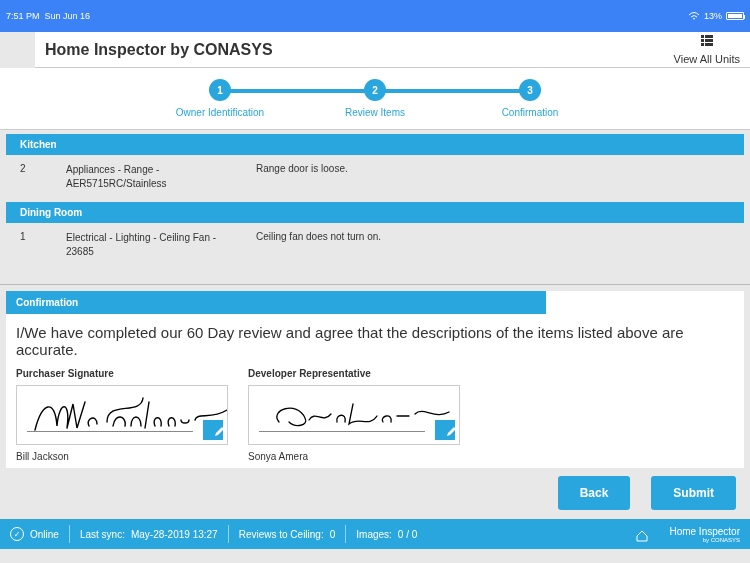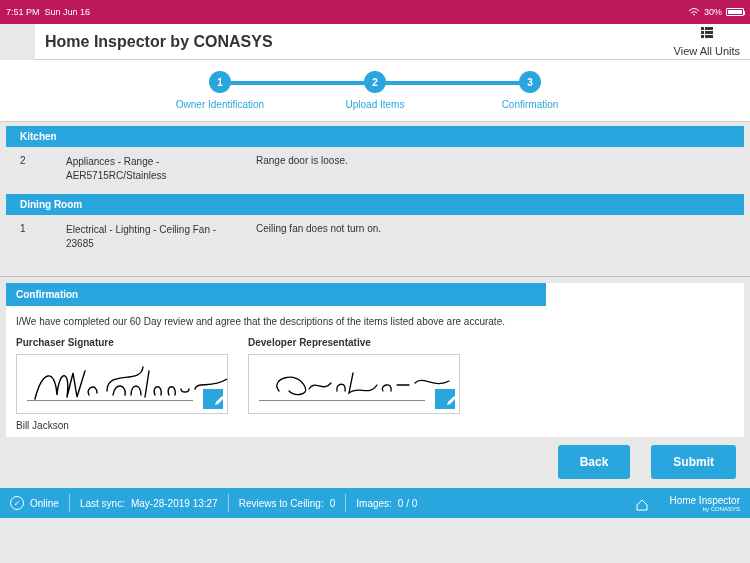--- a/index.html
+++ b/index.html
@@ -6,22 +6,22 @@
 body {
   width: 750px;
   height: 563px;
   font-family: -apple-system, 'Helvetica Neue', Arial, sans-serif;
   background: #e8e8e8;
   font-size: 11px;
   color: #333;
   overflow: hidden;
 }
 .status-bar {
-  height: 24px;
-  background: #be185d;
+  height: 32px;
+  background: #3b82f6;
   color: #fff;
   display: flex;
   align-items: center;
   padding: 0 6px;
   font-size: 9px;
 }
 .status-left { flex: 0 0 auto; }
 .status-right { margin-left: auto; display: flex; align-items: center; gap: 4px; }
 .header-bar {
   height: 36px;
@@ -57,21 +57,21 @@
 .step-line { position: absolute; top: 10px; left: 60px; right: 60px; height: 4px; background: #29A6DE; z-index: 1; }
 .content-scroll { height: 150px; background: #e8e8e8; overflow: hidden; }
 .section-header { background: #29A6DE; color: #fff; font-size: 10px; font-weight: 600; padding: 5px 14px; margin: 4px 6px 0; }
 .item-row { display: flex; padding: 8px 14px; margin: 0 6px; font-size: 10px; background: transparent; }
 .item-num { width: 46px; }
 .item-path { width: 190px; padding-right: 10px; line-height: 1.35; }
 .item-desc { flex: 1; }
 .divider { height: 1px; background: #bbb; margin: 4px 0 0; }
 .confirmation-panel { margin: 6px; background: #fff; padding: 0 0 6px; }
 .confirmation-header { background: #29A6DE; color: #fff; font-size: 10px; font-weight: 600; padding: 6px 10px; margin: 0 0 0; width: 540px; }
-.conf-text { font-size: 10px; padding: 10px 10px 10px; color: #333; }
+.conf-text { font-size: 15px; padding: 10px 10px 10px; color: #333; }
 .sig-row { display: flex; gap: 20px; padding: 0 10px 0; }
 .sig-col { width: 212px; }
 .sig-label { font-size: 10px; font-weight: 600; margin-bottom: 6px; }
 .sig-box { border: 1px solid #ccc; height: 60px; position: relative; background: #fff; }
 .sig-box svg { position: absolute; left: 10px; top: 6px; }
 .sig-underline { position: absolute; left: 10px; right: 34px; bottom: 12px; height: 1px; background: #888; }
 .sig-edit { position: absolute; right: 4px; bottom: 4px; width: 20px; height: 20px; background: #29A6DE; display: flex; align-items: center; justify-content: center; }
 .sig-name { font-size: 10px; margin-top: 6px; }
 .button-row { display: flex; justify-content: flex-end; gap: 21px; padding: 2px 14px 9px; }
 .btn {
@@ -101,21 +101,21 @@
 <body>
 
 <div class="status-bar">
   <div class="status-left">
     <span>7:51 PM</span>&nbsp;&nbsp;<span>Sun Jun 16</span>
   </div>
   <div class="status-right">
     <svg width="12" height="9">
         <path d="M1 3 Q6 -2 11 3 M3 5 Q6 2 9 5 M5 7 Q6 6 7 7" stroke="#fff" fill="none" stroke-width="1"></path>
       </svg>
-    <span>30%</span>
+    <span>13%</span>
     <div class="battery-icon">
         <div class="battery-fill"></div>
       </div>
   </div>
 </div>
 
 <div class="header-bar">
   <div class="app-title">Home Inspector by CONASYS</div>
   <div class="view-all">
     <div class="list-icon">
@@ -132,21 +132,21 @@
 
 <div class="stepper">
   <div class="stepper-inner">
     <div class="step-line"></div>
     <div class="step">
       <div class="step-circle">1</div>
       <div class="step-label">Owner Identification</div>
     </div>
     <div class="step">
       <div class="step-circle">2</div>
-      <div class="step-label">Upload Items</div>
+      <div class="step-label">Review Items</div>
     </div>
     <div class="step">
       <div class="step-circle">3</div>
       <div class="step-label">Confirmation</div>
     </div>
   </div>
 </div>
 
 <div class="content-scroll">
   <div class="section-header">Kitchen</div>
@@ -190,20 +190,21 @@
         <svg width="200" height="44">
           <path d="M20 30 C 10 18, 38 8, 46 26 C 50 34, 36 36, 30 30 M50 28 C 56 18, 64 32, 72 22 M78 30 C 76 22, 88 20, 86 30 M94 12 L90 32 C 100 24, 110 36, 118 24 M124 30 C 120 24, 134 20, 132 30 M138 24 L150 24 M156 22 C 164 14, 176 28, 190 20" stroke="#000" fill="none" stroke-width="1.3" stroke-linecap="round"></path>
         </svg>
         <div class="sig-underline"></div>
         <div class="sig-edit">
           <svg width="12" height="12">
               <path d="M2 10 L3 7 L9 1 L11 3 L5 9 Z" fill="#fff"></path>
             </svg>
         </div>
       </div>
+      <div class="sig-name">Sonya Amera</div>
     </div>
   </div>
 </div>
 
 <div class="button-row">
   <button class="btn">Back</button>
   <button class="btn">Submit</button>
 </div>
 
 <div class="footer-bar">

